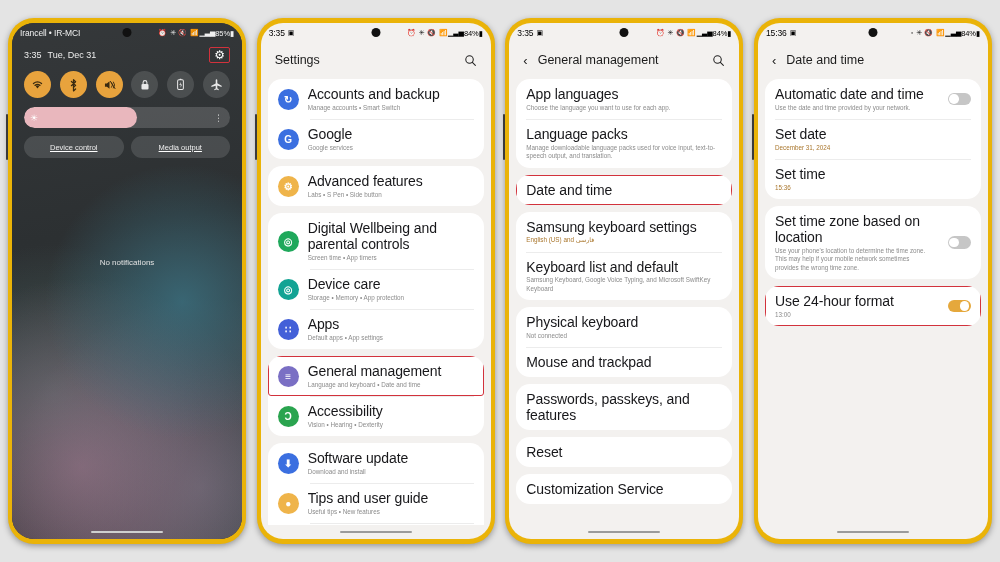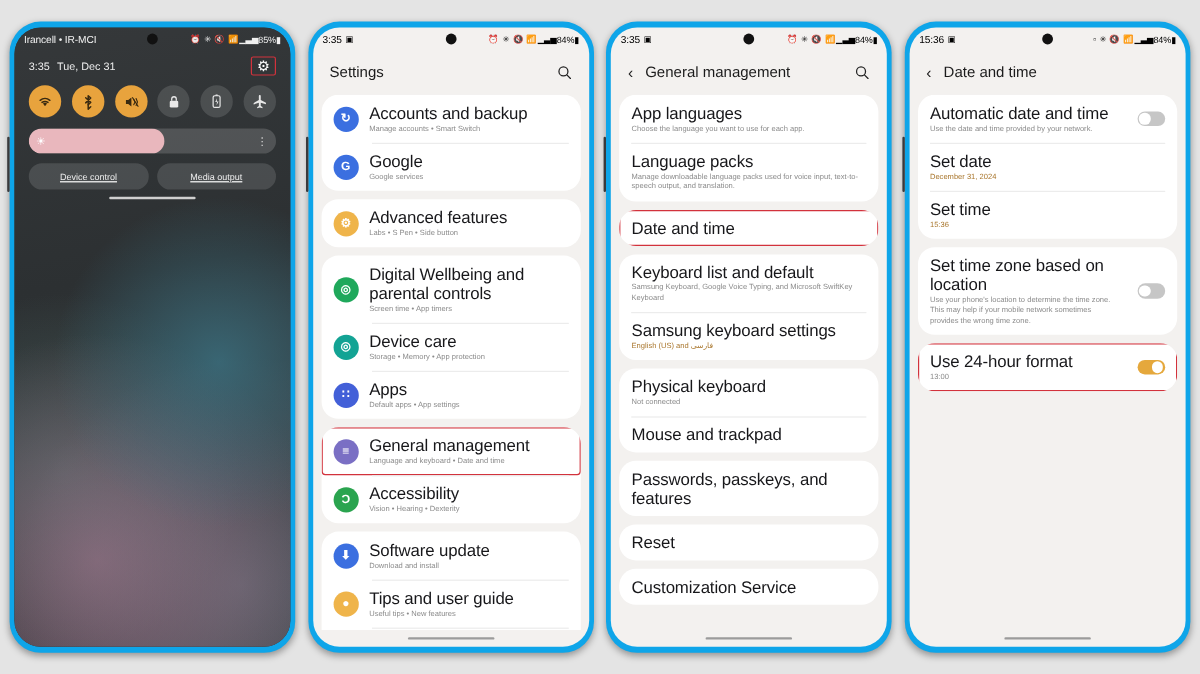--- a/index.html
+++ b/index.html
@@ -20,21 +20,21 @@
     align-items: center;
     justify-content: space-between;
     padding: 0 8px;
   }
 
   
   .phone {
     position: relative;
     width: 238px;
     height: 526px;
-    background: #0ea5e9;
+    background: #eab308;
     border-radius: 26px;
     padding: 5px 4px;
     box-shadow: 0 2px 6px rgba(0,0,0,.35);
     flex: 0 0 auto;
   }
   .phone::after {
     content: "";
     position: absolute;
     left: -2px; top: 96px;
     width: 2px; height: 46px;
@@ -345,20 +345,21 @@
           <div class="qs-slider-fill"></div>
           <span class="sun-glyph">☀</span>
           <span class="dots-glyph">⋮</span>
         </div>
 
         <div class="qs-buttons">
           <div class="qs-btn">Device control</div>
           <div class="qs-btn">Media output</div>
         </div>
 
+        <div class="no-notif">No notifications</div>
 
         <div class="gesture dark">
             <div class="bar"></div>
           </div>
       </div>
     </div>
   </div>
 
   <div class="phone">
     <div class="screen set-screen">
@@ -529,28 +530,28 @@
           <div class="card">
             <div class="row plain hl">
               <div class="row-text">
                 <div class="row-title">Date and time</div>
               </div>
             </div>
           </div>
           <div class="card">
             <div class="row plain">
               <div class="row-text">
+                <div class="row-title">Samsung keyboard settings</div>
+                <div class="row-sub accent">English (US) and فارسی</div>
+              </div>
+            </div>
+            <div class="row plain">
+              <div class="row-text">
                 <div class="row-title">Keyboard list and default</div>
                 <div class="row-sub">Samsung Keyboard, Google Voice Typing, and Microsoft SwiftKey Keyboard</div>
-              </div>
-            </div>
-            <div class="row plain">
-              <div class="row-text">
-                <div class="row-title">Samsung keyboard settings</div>
-                <div class="row-sub accent">English (US) and فارسی</div>
               </div>
             </div>
           </div>
           <div class="card">
             <div class="row plain">
               <div class="row-text">
                 <div class="row-title">Physical keyboard</div>
                 <div class="row-sub">Not connected</div>
               </div>
             </div>

